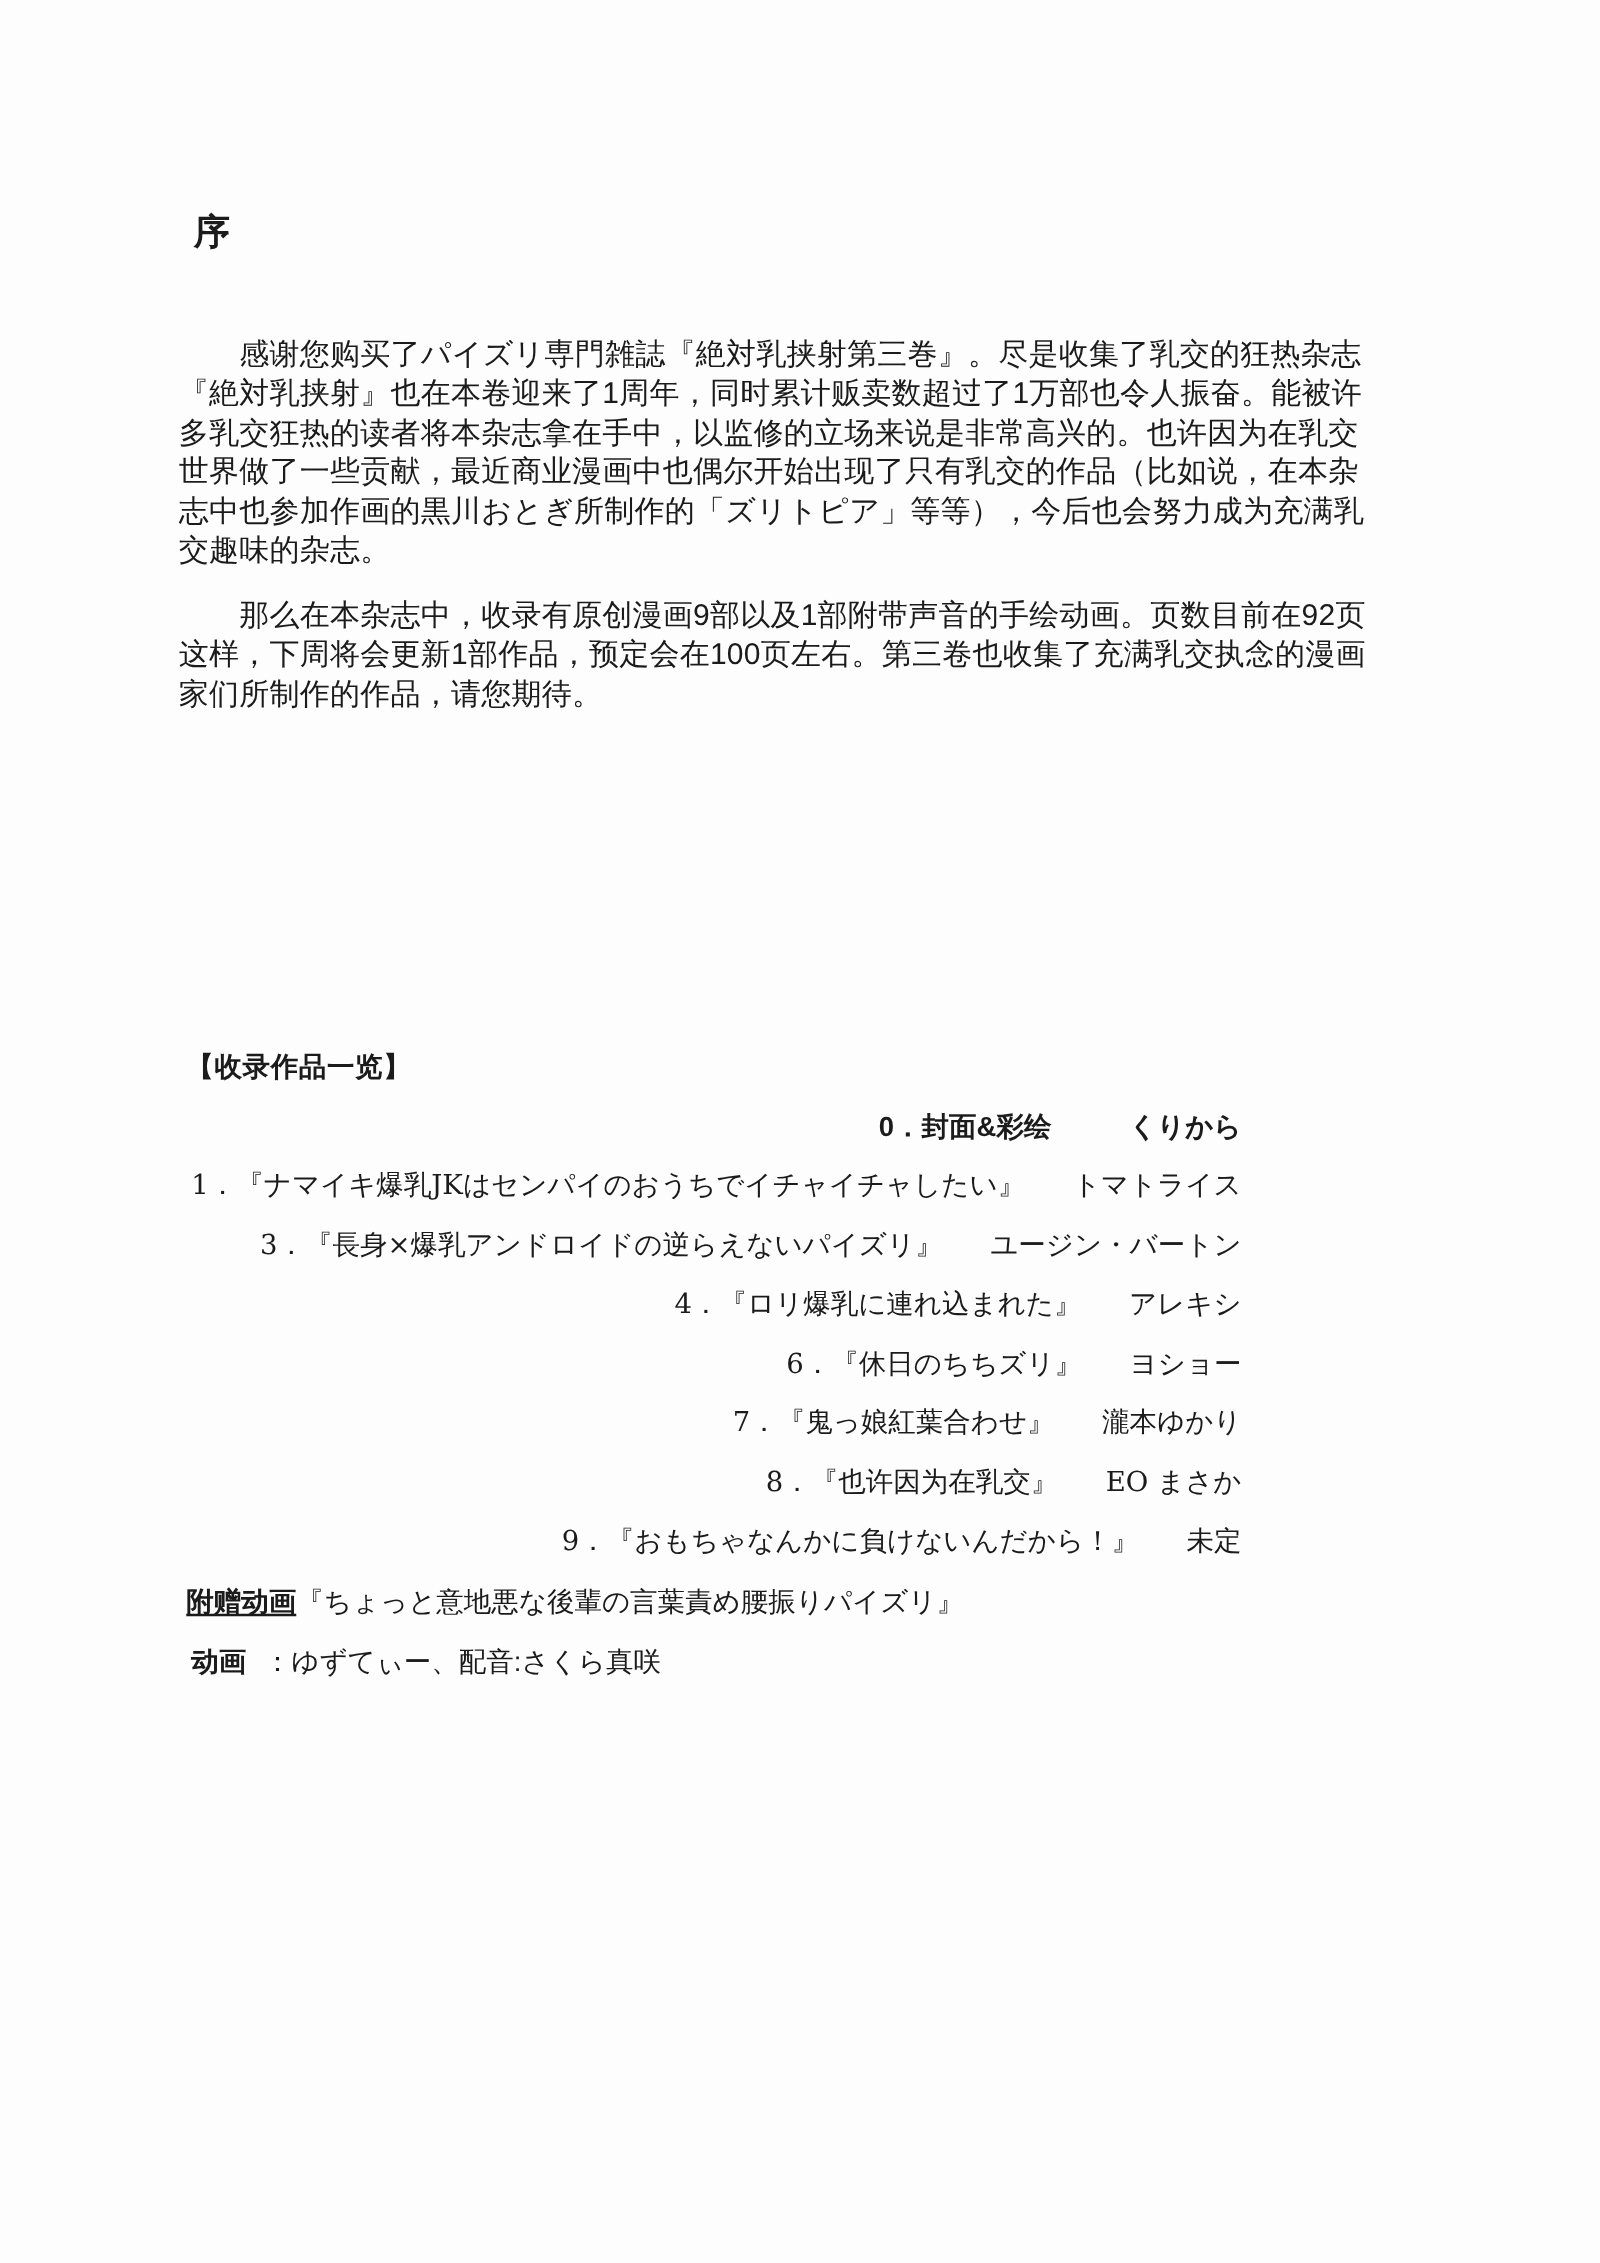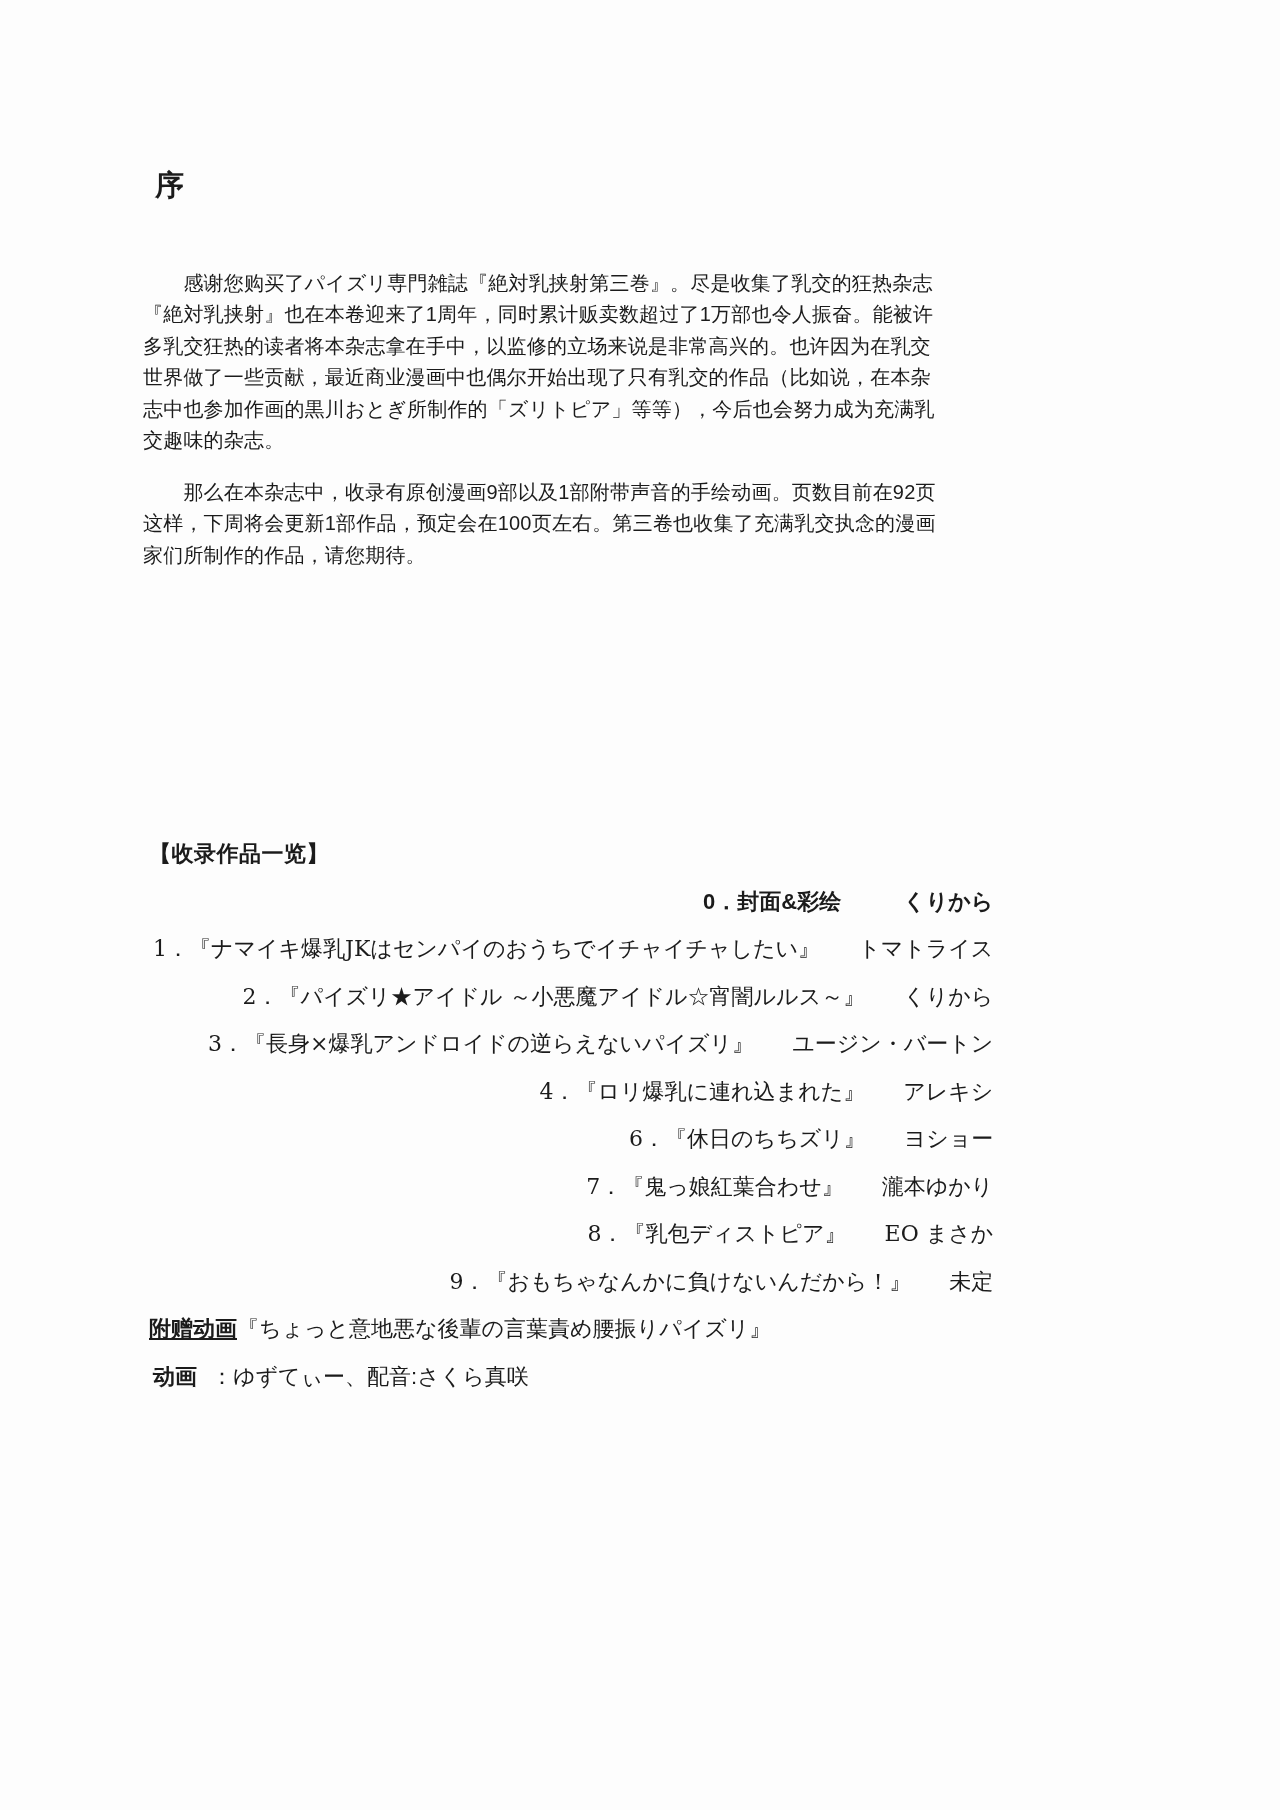--- a/index.html
+++ b/index.html
@@ -21,21 +21,21 @@
     left: 155px;
     top: 166px;
     font-size: 29px;
     font-weight: 700;
     letter-spacing: 1px;
   }
   .para {
     position: absolute;
     left: 143px;
     width: 1040px;
-    font-size: 20px;
+    font-size: 24px;
     line-height: 31.4px;
     white-space: pre-line;
     letter-spacing: 0.2px;
   }
   .para-1 { top: 268px; }
   .para-2 { top: 477px; }
 
   .works {
     position: absolute;
     left: 149px;
@@ -101,43 +101,40 @@
     <div class="works-header">【收录作品一览】</div>
 
     <div class="works-row row-sans row-0">
       <span class="num">0．</span><span class="title">封面&amp;彩绘</span><span class="author">くりから</span>
     </div>
 
     <div class="works-row row-serif">
       <span class="num">1．</span><span class="title">『ナマイキ爆乳JKはセンパイのおうちでイチャイチャしたい』</span><span class="author">トマトライス</span>
     </div>
 
-    <div class="works-row row-serif">
-      <span class="num">2．</span><span class="title">『パイズリ★アイドル ～小悪魔アイドル☆宵闇ルルス～』</span><span class="author">くりから</span>
-    </div>
 
     <div class="works-row row-serif">
       <span class="num">3．</span><span class="title">『長身×爆乳アンドロイドの逆らえないパイズリ』</span><span class="author">ユージン・バートン</span>
     </div>
 
     <div class="works-row row-serif">
       <span class="num">4．</span><span class="title">『ロリ爆乳に連れ込まれた』</span><span class="author">アレキシ</span>
     </div>
 
 
     <div class="works-row row-serif">
       <span class="num">6．</span><span class="title">『休日のちちズリ』</span><span class="author">ヨショー</span>
     </div>
 
     <div class="works-row row-serif">
       <span class="num">7．</span><span class="title">『鬼っ娘紅葉合わせ』</span><span class="author">瀧本ゆかり</span>
     </div>
 
     <div class="works-row row-serif">
-      <span class="num">8．</span><span class="title">『乳包ディストピア』</span><span class="author">EO まさか</span>
+      <span class="num">8．</span><span class="title">『也许因为在乳交』</span><span class="author">EO まさか</span>
     </div>
 
     <div class="works-row row-serif">
       <span class="num">9．</span><span class="title">『おもちゃなんかに負けないんだから！』</span><span class="author">未定</span>
     </div>
 
     <div class="bonus-row">
       <span class="bonus-label">附赠动画</span><span class="bonus-title">『ちょっと意地悪な後輩の言葉責め腰振りパイズリ』</span>
     </div>
 

